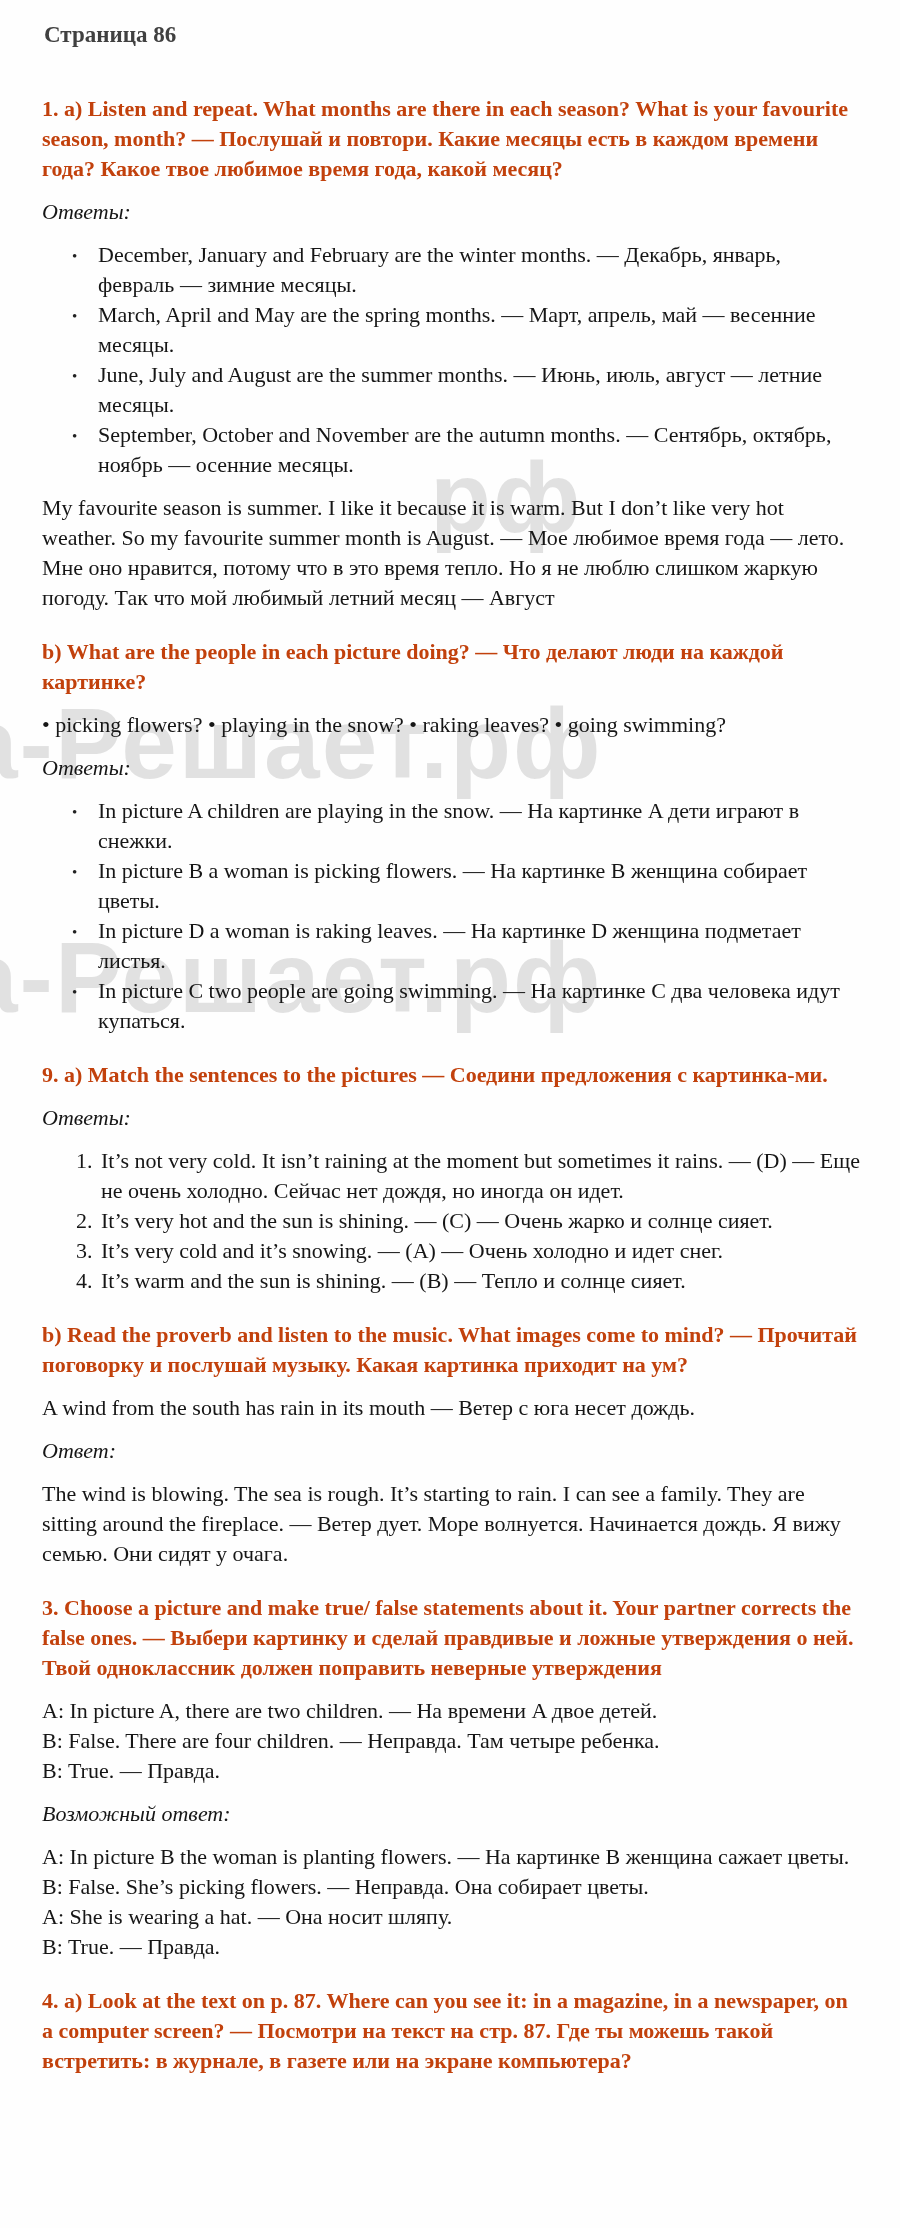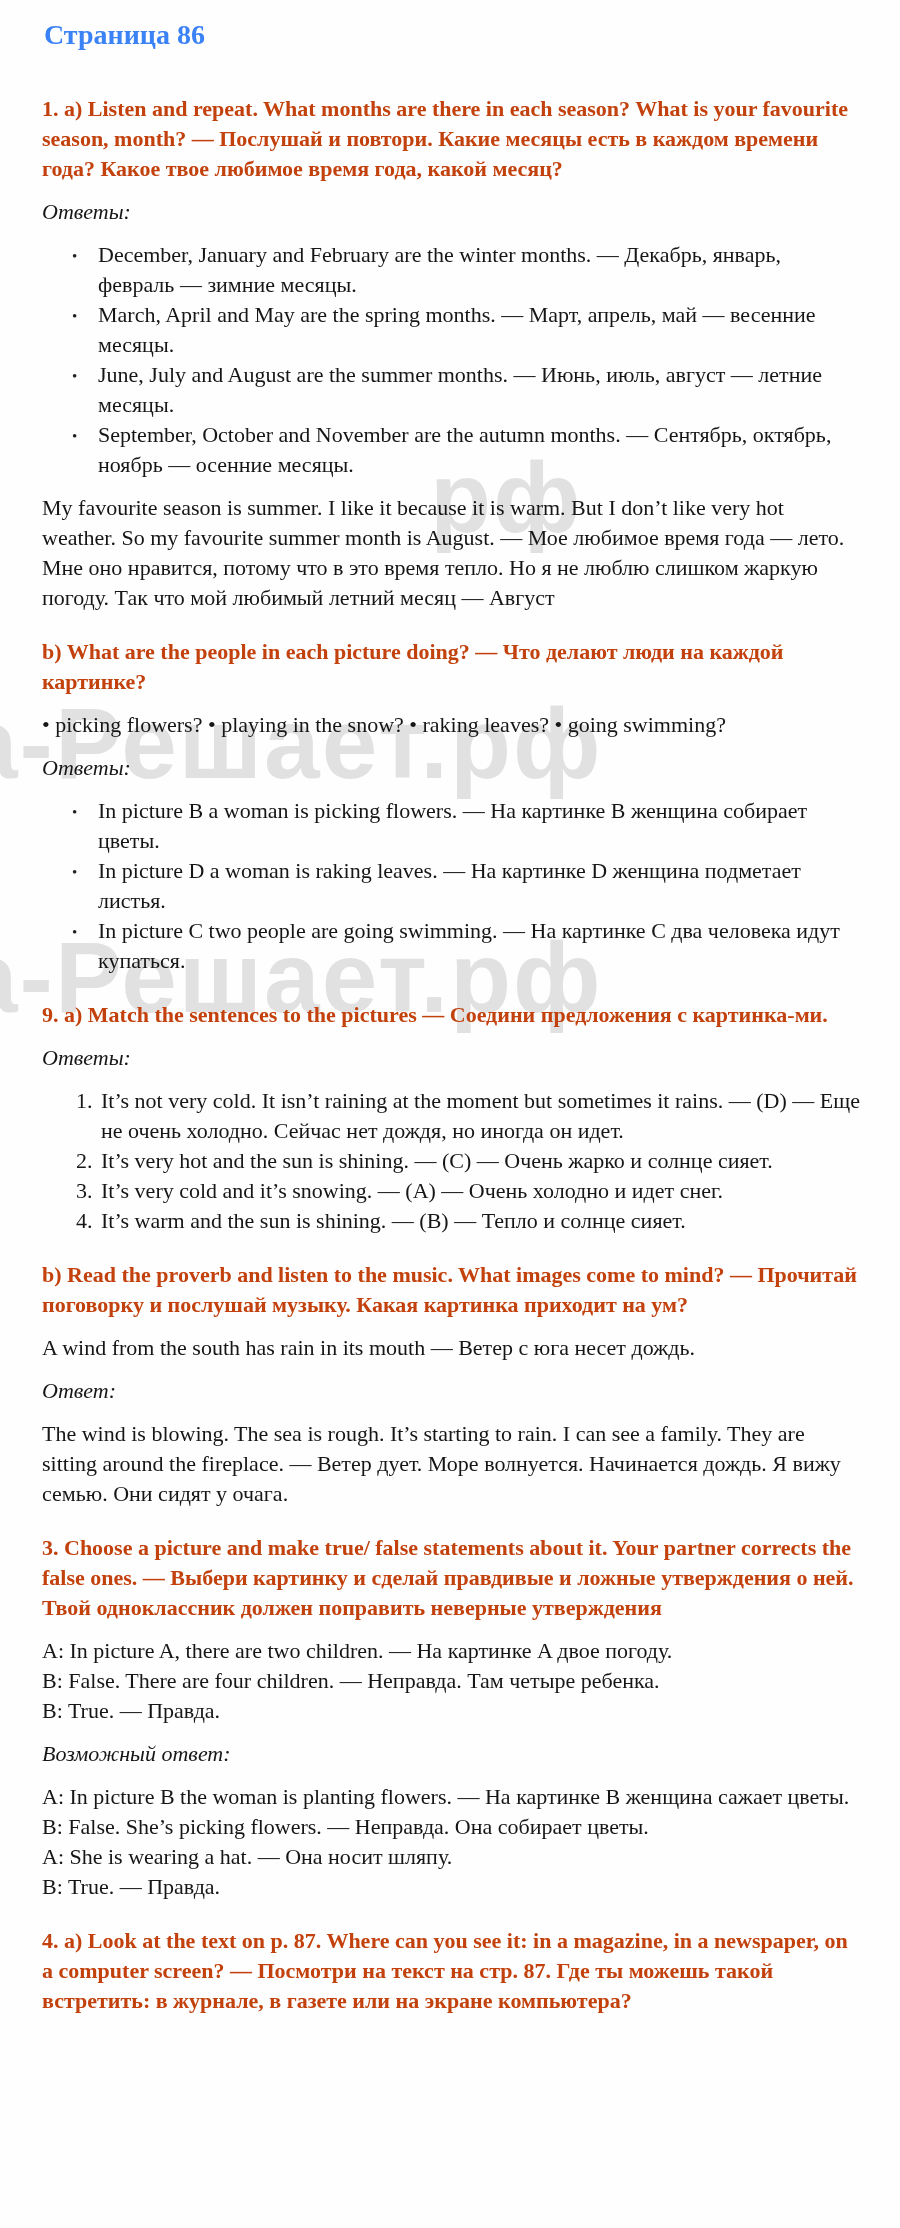--- a/index.html
+++ b/index.html
@@ -16,23 +16,23 @@
     line-height: 30px;
     color: #161616;
   }
   .content {
     position: relative;
     z-index: 2;
     padding: 14px 40px 0 42px;
   }
   .pagenum {
     font-weight: bold;
-    font-size: 28px;
+    font-size: 23px;
     margin: 6px 0 44px 2px;
-    color: #3b82f6;
+    color: #404040;
   }
   .h {
     font-weight: bold;
     color: #c2410c;
     margin: 24px 0 13px 0;
   }
   .lbl {
     font-style: italic;
     margin: 13px 0 13px 0;
   }
@@ -95,20 +95,21 @@
       <li>March, April and May are the spring months. — Март, апрель, май — весенние месяцы.</li>
       <li>June, July and August are the summer months. — Июнь, июль, август — летние месяцы.</li>
       <li>September, October and November are the autumn months. — Сентябрь, октябрь, ноябрь — осенние месяцы.</li>
     </ul>
     <p class="para">My favourite season is summer. I like it because it is warm. But I don’t like very hot weather. So my favourite summer month is August. — Мое любимое время года — лето. Мне оно нравится, потому что в это время тепло. Но я не люблю слишком жаркую погоду. Так что мой любимый летний месяц — Август</p>
 
     <p class="h">b) What are the people in each picture doing? — Что делают люди на каждой картинке?</p>
     <p class="para">• picking flowers? • playing in the snow? • raking leaves? • going swimming?</p>
     <p class="lbl">Ответы:</p>
     <ul class="blist">
+      <li>In picture A children are playing in the snow. — На картинке A дети играют в снежки.</li>
       <li>In picture B a woman is picking flowers. — На картинке B женщина собирает цветы.</li>
       <li>In picture D a woman is raking leaves. — На картинке D женщина подметает листья.</li>
       <li>In picture C two people are going swimming. — На картинке C два человека идут купаться.</li>
     </ul>
 
     <p class="h">9. a) Match the sentences to the pictures — Соедини предложения с картинка-ми.</p>
     <p class="lbl">Ответы:</p>
     <ol class="nlist">
       <li>It’s not very cold. It isn’t raining at the moment but sometimes it rains. — (D) — Еще не очень холодно. Сейчас нет дождя, но иногда он идет.</li>
       <li>It’s very hot and the sun is shining. — (C) — Очень жарко и солнце сияет.</li>
@@ -116,21 +117,21 @@
       <li>It’s warm and the sun is shining. — (B) — Тепло и солнце сияет.</li>
     </ol>
 
     <p class="h">b) Read the proverb and listen to the music. What images come to mind? — Прочитай поговорку и послушай музыку. Какая картинка приходит на ум?</p>
     <p class="para">A wind from the south has rain in its mouth — Ветер с юга несет дождь.</p>
     <p class="lbl">Ответ:</p>
     <p class="para">The wind is blowing. The sea is rough. It’s starting to rain. I can see a family. They are sitting around the fireplace. — Ветер дует. Море волнуется. Начинается дождь. Я вижу семью. Они сидят у очага.</p>
 
     <p class="h">3. Choose a picture and make true/ false statements about it. Your partner corrects the false ones. — Выбери картинку и сделай правдивые и ложные утверждения о ней. Твой одноклассник должен поправить неверные утверждения</p>
     <div class="dialog">
-      <p>A: In picture A, there are two children. — На картинке A двое погоду.</p>
+      <p>A: In picture A, there are two children. — На времени A двое детей.</p>
       <p>B: False. There are four children. — Неправда. Там четыре ребенка.</p>
       <p>B: True. — Правда.</p>
     </div>
     <p class="lbl">Возможный ответ:</p>
     <div class="dialog">
       <p>A: In picture B the woman is planting flowers. — На картинке B женщина сажает цветы.</p>
       <p>B: False. She’s picking flowers. — Неправда. Она собирает цветы.</p>
       <p>A: She is wearing a hat. — Она носит шляпу.</p>
       <p>B: True. — Правда.</p>
     </div>

